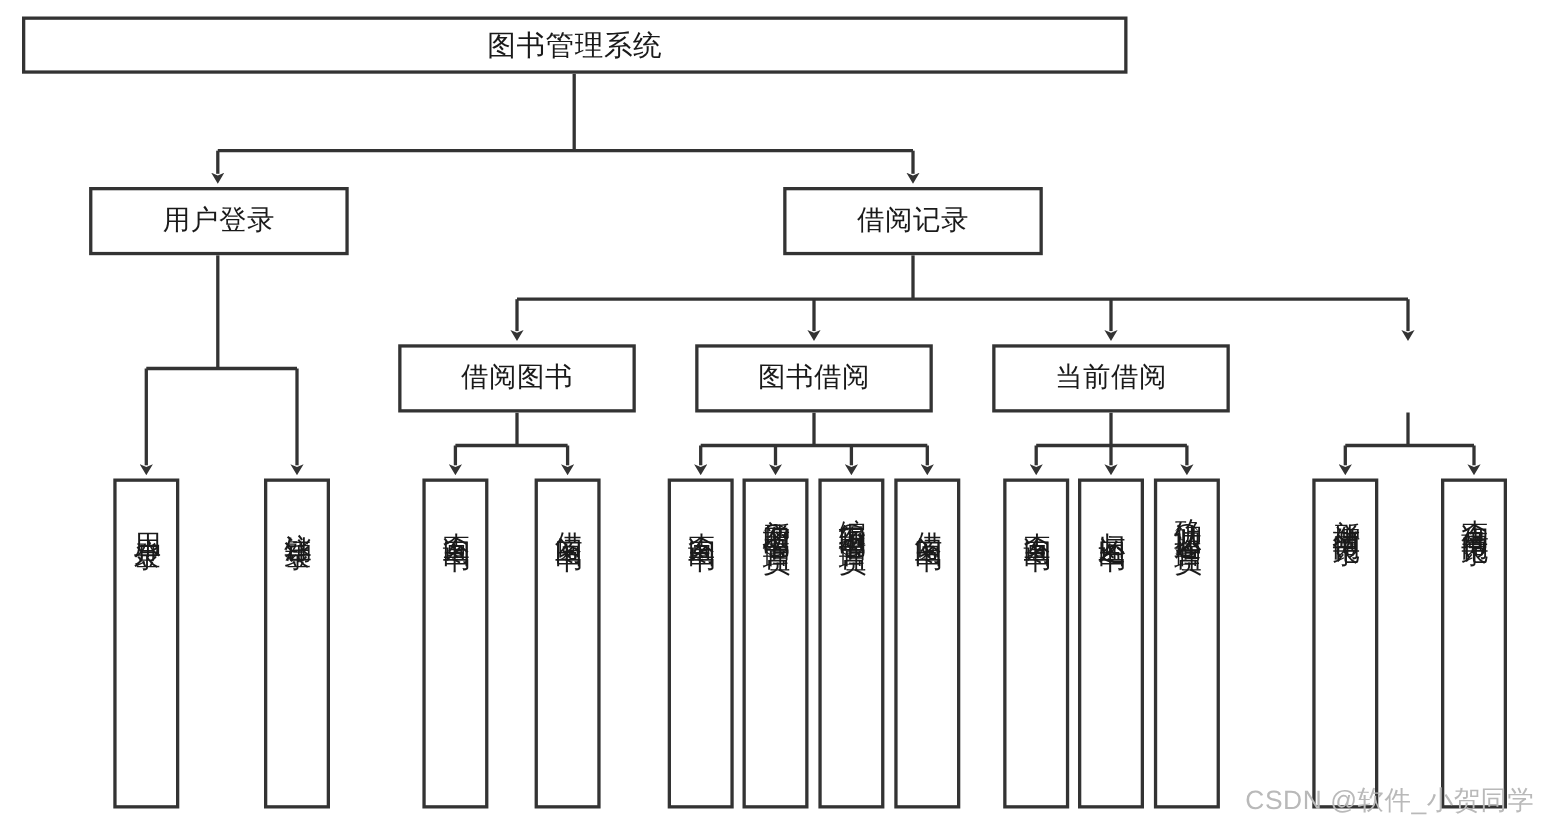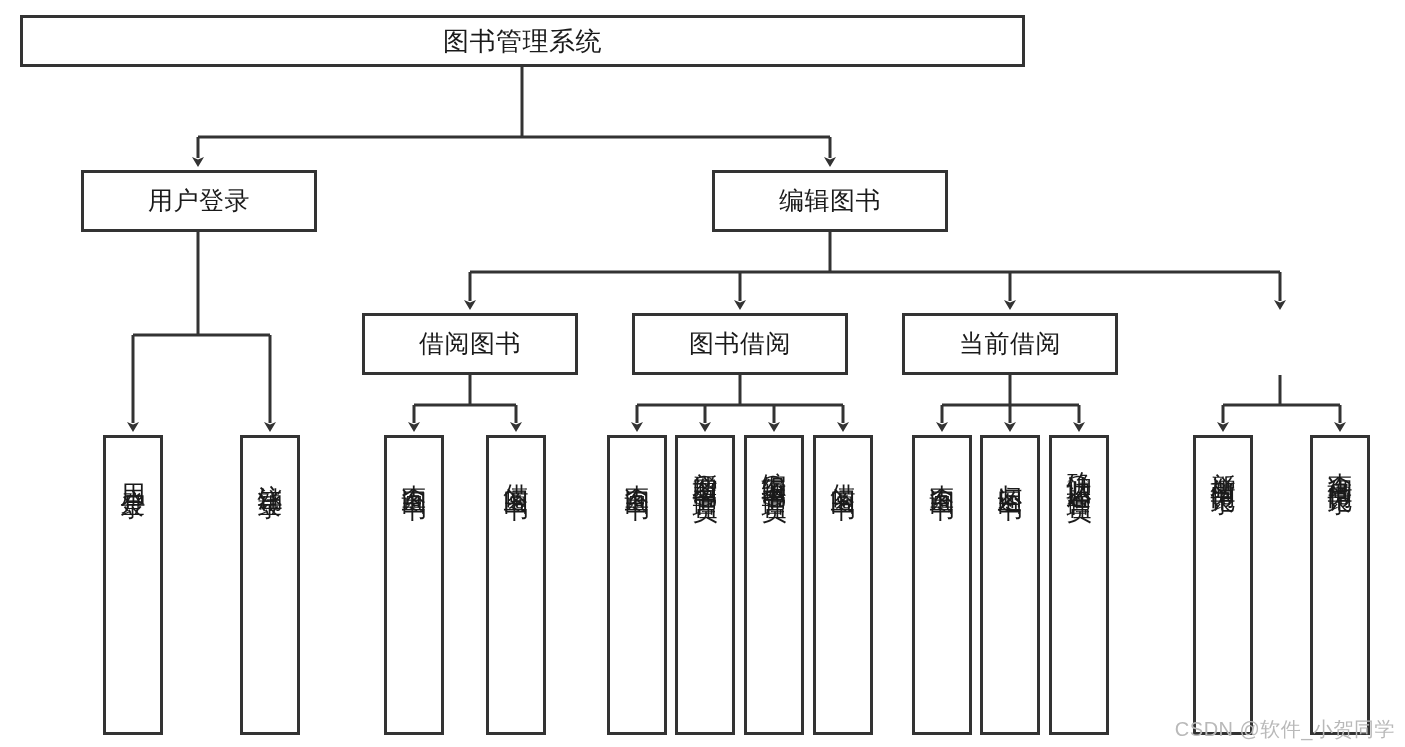--- a/index.html
+++ b/index.html
@@ -54,21 +54,21 @@
     text-orientation: upright;
     font-size: 25px;
     letter-spacing: 4px;
     line-height: 1;
   }
   #root-node .lbl { font-size: 26px; }
   .watermark {
     position: absolute;
     right: 10px;
     bottom: 4px;
-    font-size: 20px;
+    font-size: 24px;
     color: #b9b9b9;
     white-space: nowrap;
     letter-spacing: 0.5px;
   }
 </style>
 </head>
 <body>
 
 <div id="canvas">
 
@@ -123,21 +123,21 @@
   </svg>
 
   <div class="node horiz" id="root-node" style="left:20px; top:15px; width:1005px; height:52px;">
     <span class="lbl">图书管理系统</span>
   </div>
 
   <div class="node horiz" style="left:81px; top:170px; width:236px; height:62px;">
     <span class="lbl">用户登录</span>
   </div>
   <div class="node horiz" style="left:712px; top:170px; width:236px; height:62px;">
-    <span class="lbl">编辑图书</span>
+    <span class="lbl">借阅记录</span>
   </div>
 
   <div class="node horiz" style="left:362px; top:313px; width:216px; height:62px;">
     <span class="lbl">借阅图书</span>
   </div>
   <div class="node horiz" style="left:632px; top:313px; width:216px; height:62px;">
     <span class="lbl">图书借阅</span>
   </div>
   <div class="node horiz" style="left:902px; top:313px; width:216px; height:62px;">
     <span class="lbl">当前借阅</span>

